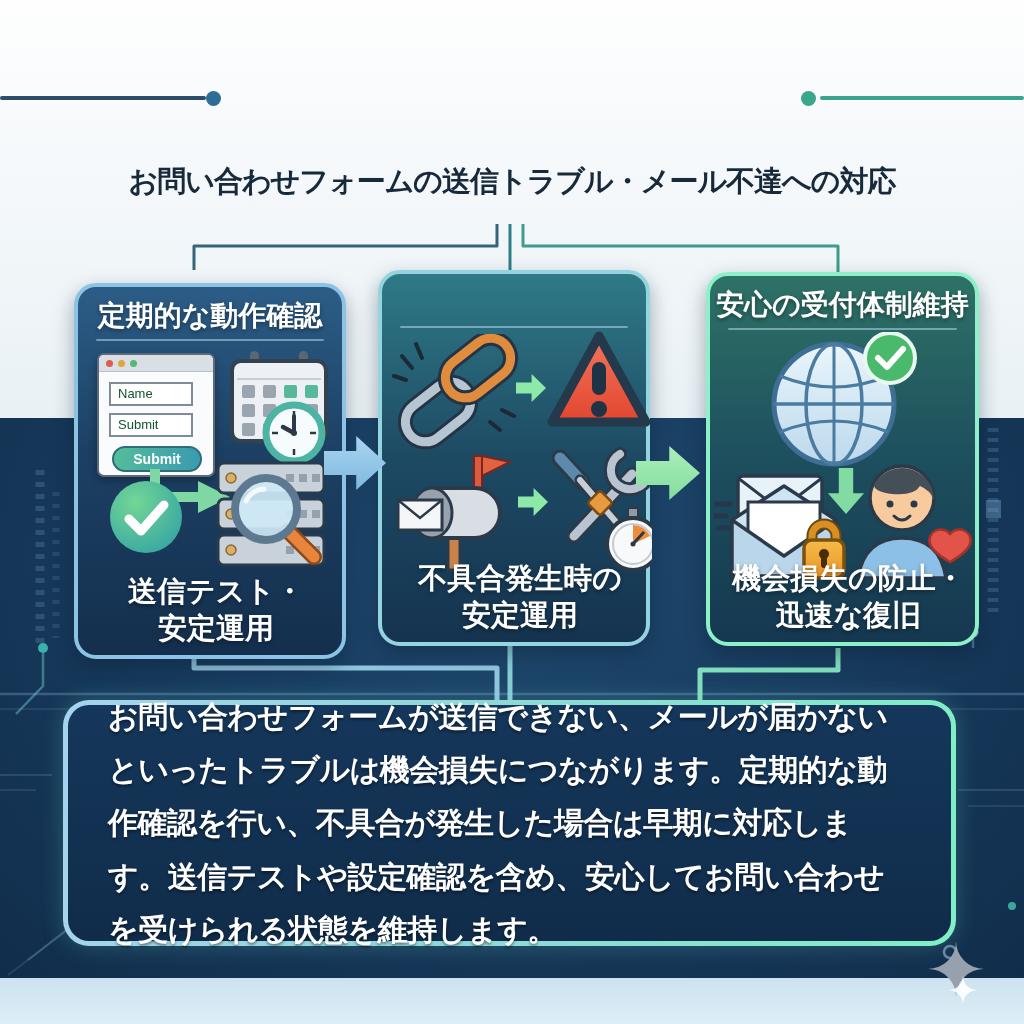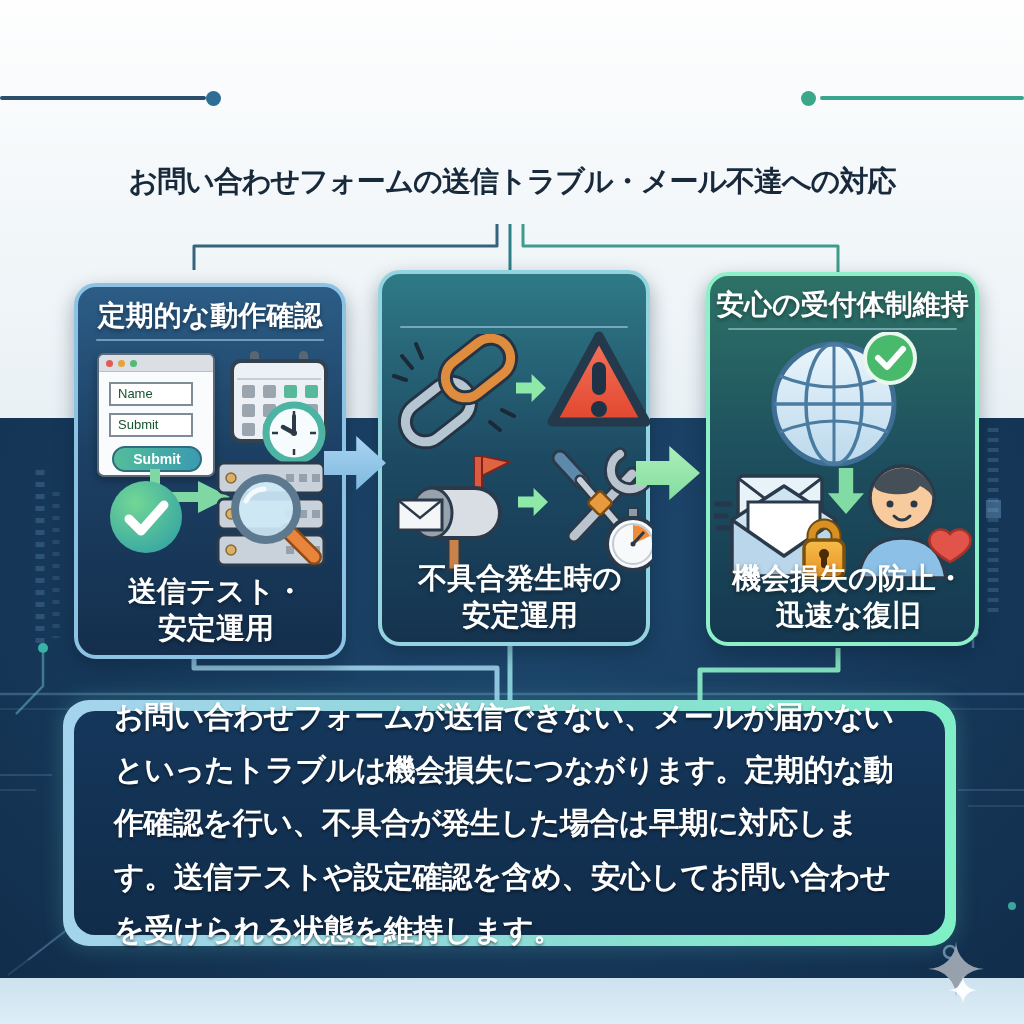--- a/index.html
+++ b/index.html
@@ -75,21 +75,21 @@
   .down-arrow { clip-path:polygon(30% 0%,70% 0%,70% 55%,100% 55%,50% 100%,0% 55%,30% 55%);
     background:#82dba2; }
   .big-arrow { position:absolute; clip-path:polygon(0% 28%,52% 28%,52% 0%,100% 50%,52% 100%,52% 72%,0% 72%); }
   .big-arrow.blue { left:324px; top:436px; width:62px; height:54px;
     background:linear-gradient(180deg,#a9d5f0,#7fb8e0); }
   .big-arrow.green { left:636px; top:446px; width:64px; height:54px;
     background:linear-gradient(180deg,#abefb8,#83dd9e); }
 
   
   .summary-frame { position:absolute; left:63px; top:700px; width:893px; height:246px;
-    border-radius:26px; padding:11px;
+    border-radius:26px; padding:5px;
     background:linear-gradient(100deg,#a5d4ee 0%,#8fd8d8 45%,#7ff0c6 100%);
     box-shadow:0 0 22px rgba(110,220,200,.25); }
   .summary-inner { width:100%; height:100%; border-radius:21px;
     background:linear-gradient(180deg,#15375b 0%,#102c4a 100%);
     display:flex; align-items:center; padding:0 40px; }
   .summary-text { font-size:30px; font-weight:800; color:#ffffff; line-height:1.78;
     letter-spacing:-0.5px; text-shadow:0 2px 3px rgba(0,0,0,.45); }
 
   .sparkle { position:absolute; left:925px; top:934px; font-size:74px; color:#96a1ad;
     line-height:1; }

